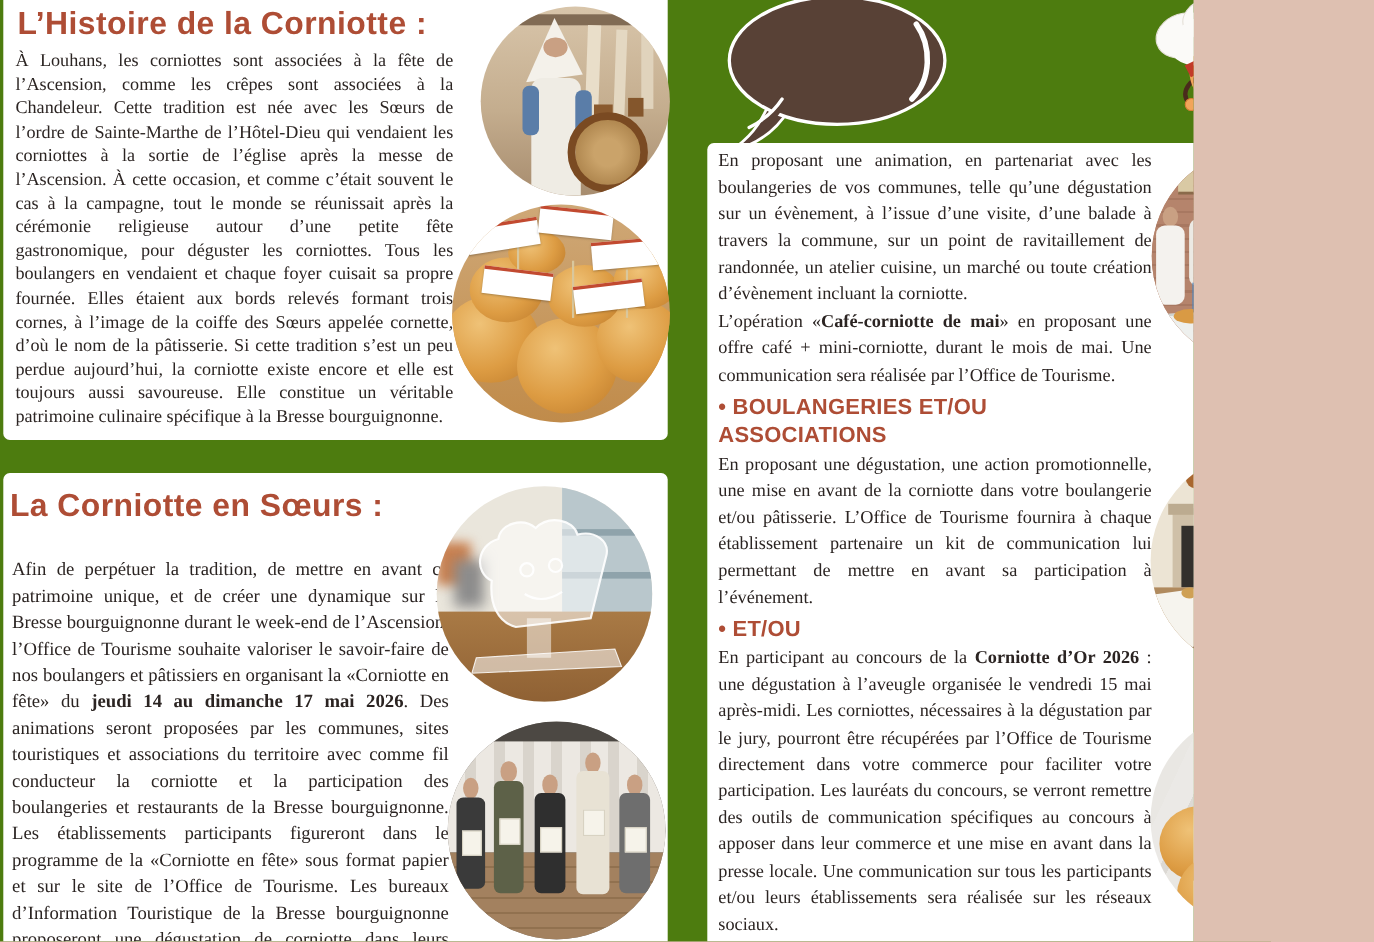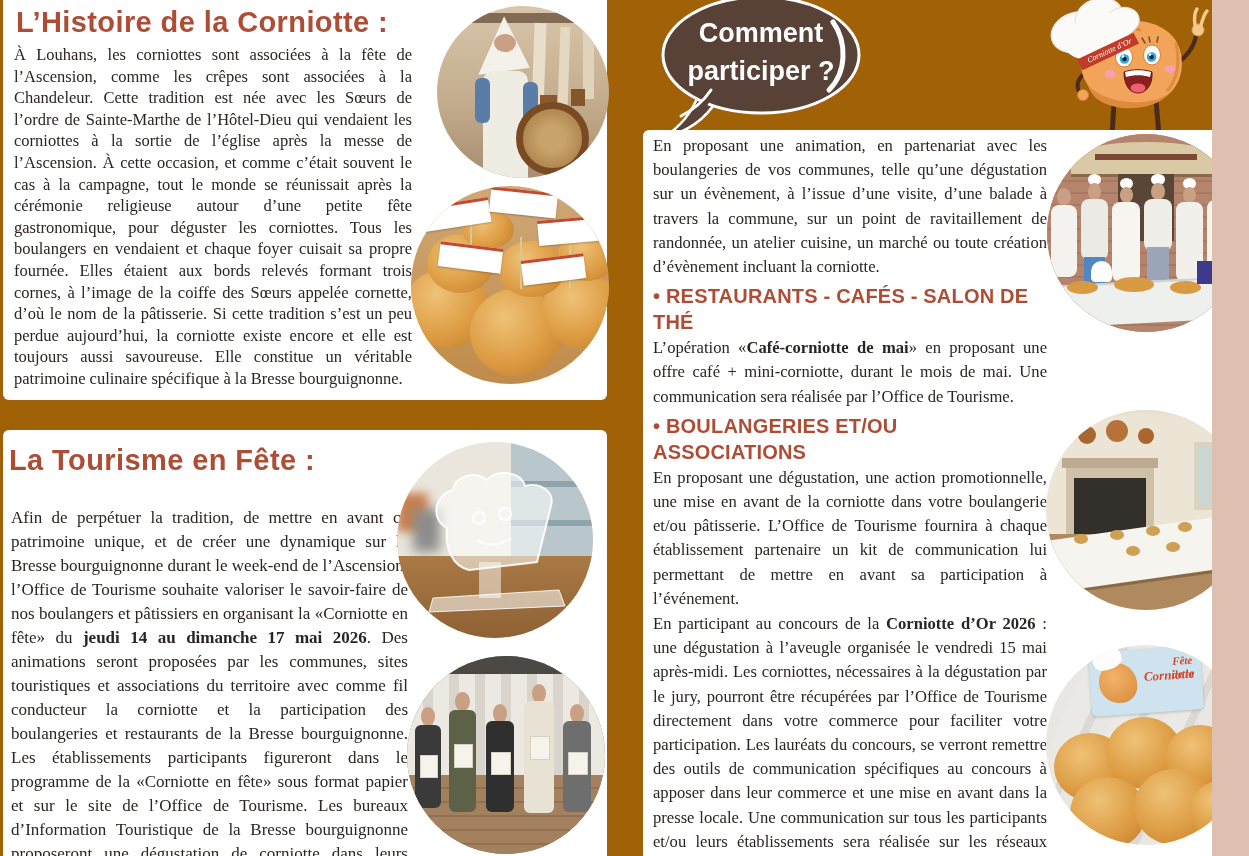--- a/index.html
+++ b/index.html
@@ -1,16 +1,16 @@
 <!DOCTYPE html>
 <html><head>
 <meta charset="utf-8">
 <style>
   html,body{margin:0;padding:0;background:#dec0b1;}
-  #page{position:relative;width:1212px;height:856px;background:#a16207;overflow:hidden;
+  #page{position:relative;width:1085px;height:856px;background:#4d7c0f;overflow:hidden;
         font-family:"Liberation Serif",serif;color:#2b2422;}
   .panel{position:absolute;background:#fff;border-radius:6px;}
   #panel-history{left:3px;top:-6px;width:604px;height:406px;}
   #panel-fete{left:3px;top:430px;width:604px;height:432px;}
   #panel-right{left:643px;top:130px;width:602px;height:732px;}
 
   .big-title{position:absolute;font-family:"Liberation Sans",sans-serif;font-weight:bold;
              color:#ae4d35;font-size:29px;letter-spacing:.4px;}
   .body-text{position:absolute;text-align:justify;}
   #history-body{left:11px;top:50px;width:398px;font-size:16.5px;line-height:21.6px;}
@@ -87,21 +87,21 @@
       <div class="stick" style="left:80%;top:30%;height:22%;"></div>
       <div class="flag" style="left:6%;top:8%;width:34%;height:11%;transform:rotate(-9deg);"></div>
       <div class="flag" style="left:40%;top:2%;width:34%;height:11%;transform:rotate(6deg);"></div>
       <div class="flag" style="left:64%;top:16%;width:34%;height:11%;transform:rotate(-5deg);"></div>
       <div class="flag" style="left:14%;top:30%;width:32%;height:11%;transform:rotate(7deg);"></div>
       <div class="flag" style="left:56%;top:36%;width:32%;height:11%;transform:rotate(-7deg);"></div>
     </div>
   </div>
 
   <div class="panel" id="panel-fete">
-    <div class="big-title" style="left:6px;top:14px;">La Tourisme en Fête :</div>
+    <div class="big-title" style="left:6px;top:14px;">La Corniotte en Sœurs :</div>
     <div class="body-text" id="fete-body"><span>Afin de perpétuer la tradition, de mettre en avant ce patrimoine unique, et de créer une dynamique sur la Bresse bourguignonne durant le week-end de l’Ascension, l’Office de Tourisme souhaite valoriser le savoir-faire de nos boulangers et pâtissiers en organisant la «Corniotte en fête» du </span><span class="bold">jeudi 14 au dimanche 17 mai 2026</span><span>. Des animations seront proposées par les communes, sites touristiques et associations du territoire avec comme fil conducteur la corniotte et la participation des boulangeries et restaurants de la Bresse bourguignonne. Les établissements participants figureront dans le programme de la «Corniotte en fête» sous format papier et sur le site de l’Office de Tourisme. Les bureaux d’Information Touristique de la Bresse bourguignonne proposeront une dégustation de corniotte dans leurs locaux. Pour cet évènement, plusieurs supports de communication seront disponibles.</span></div>
 
     <div class="photo" id="photo-trophy">
       <div style="left:58%;top:0;width:42%;height:62%;background:#b9c7cc;"></div>
       <div style="left:58%;top:20%;width:42%;height:3%;background:#8fa3ab;"></div>
       <div style="left:58%;top:40%;width:42%;height:3%;background:#8fa3ab;"></div>
       <div style="left:0;top:26%;width:16%;height:20%;background:#c87f4e;filter:blur(5px);"></div>
       <div style="left:8%;top:34%;width:14%;height:22%;background:#8c8c8c;filter:blur(6px);"></div>
       <div style="left:0;top:58%;width:100%;height:42%;background:linear-gradient(180deg,#a97a45,#8f6134);"></div>
       <svg style="left:10%;top:12%;" width="160" height="150" viewBox="0 0 160 150">
@@ -147,22 +147,20 @@
   </div>
 
   <div id="bubble">
     <svg width="212" height="150" viewBox="0 0 212 150">
       <path d="M62,104 C50,124 32,136 8,142 C26,130 36,118 44,98 Z" fill="#584136" stroke="#ffffff" stroke-width="2.5" stroke-linejoin="round"></path>
       <ellipse cx="106" cy="59" rx="98" ry="58" fill="#584136" stroke="#ffffff" stroke-width="3"></ellipse>
       <path d="M58,100 C52,112 40,124 26,130 C38,118 46,108 50,96 Z" fill="#584136"></path>
       <path d="M178,26 C192,46 192,76 174,94" stroke="#ffffff" stroke-width="5" fill="none" stroke-linecap="round"></path>
       <path d="M56,94 C48,106 38,114 26,120" stroke="#ffffff" stroke-width="3" fill="none" stroke-linecap="round"></path>
     </svg>
-    <div class="bubble-line" id="bubble-line1">Comment</div>
-    <div class="bubble-line" id="bubble-line2">participer ?</div>
   </div>
 
   <svg id="mascot" viewBox="0 0 182 146">
     <g>
       <path d="M86,102 L84,137" stroke="#4a2a1c" stroke-width="5" stroke-linecap="round"></path>
       <ellipse cx="91" cy="139" rx="9" ry="4" fill="#4a2a1c" transform="rotate(8 91 139)"></ellipse>
       <path d="M128,100 L131,136" stroke="#4a2a1c" stroke-width="5" stroke-linecap="round"></path>
       <ellipse cx="138" cy="138" rx="9" ry="4" fill="#4a2a1c" transform="rotate(6 138 138)"></ellipse>
     </g>
     <path d="M62,70 C50,76 46,86 53,94" stroke="#4a2a1c" stroke-width="4" fill="none" stroke-linecap="round"></path>
@@ -204,26 +202,26 @@
       <path d="M44,52 L106,44 L108,56 L46,64 Z" fill="#c23a28"></path>
       <text x="54" y="59" font-size="8" fill="#ffffff" font-style="italic" font-family="Liberation Serif, serif" transform="rotate(-7 54 59)">Corniotte d’Or</text>
     </g>
   </svg>
 
   <div class="panel" id="panel-right">
     <div id="r-text">
 
       <p class="sec-p">En proposant une animation, en partenariat avec les boulangeries de vos communes, telle qu’une dégustation sur un évènement, à l’issue d’une visite, d’une balade à travers la commune, sur un point de ravitaillement de randonnée, un atelier cuisine, un marché ou toute création d’évènement incluant la corniotte.</p>
 
-      <div class="sec-title">• RESTAURANTS - CAFÉS - SALON DE THÉ</div>
       <p class="sec-p"><span>L’opération «</span><span class="bold">Café-corniotte de mai</span><span>» en proposant une offre café + mini-corniotte, durant le mois de mai. Une communication sera réalisée par l’Office de Tourisme.</span></p>
 
       <div class="sec-title">• BOULANGERIES ET/OU ASSOCIATIONS</div>
       <p class="sec-p">En proposant une dégustation, une action promotionnelle, une mise en avant de la corniotte dans votre boulangerie et/ou pâtisserie. L’Office de Tourisme fournira à chaque établissement partenaire un kit de communication lui permettant de mettre en avant sa participation à l’événement.</p>
 
+      <div class="sec-title">• ET/OU</div>
       <p class="sec-p"><span>En participant au concours de la </span><span class="bold">Corniotte d’Or 2026</span><span> : une dégustation à l’aveugle organisée le vendredi 15 mai après-midi. Les corniottes, nécessaires à la dégustation par le jury, pourront être récupérées par l’Office de Tourisme directement dans votre commerce pour faciliter votre participation. Les lauréats du concours, se verront remettre des outils de communication spécifiques au concours à apposer dans leur commerce et une mise en avant dans la presse locale. Une communication sur tous les participants et/ou leurs établissements sera réalisée sur les réseaux sociaux.</span></p>
     </div>
 
     <div class="photo" id="photo-women">
       <div style="left:0;top:0;width:100%;height:100%;background:repeating-linear-gradient(180deg,#b5846c 0 10px,#a87861 10px 12px);"></div>
       <div style="left:12%;top:4%;width:76%;height:16%;background:#d9c9a4;border-radius:50% 50% 0 0;border-bottom:3px solid #8a6a4a;"></div>
       <div style="left:24%;top:10%;width:52%;height:3%;background:#7c4a34;"></div>
       <div style="left:36%;top:20%;width:28%;height:34%;background:#5a4636;"></div>
       <div class="person" style="left:2%;top:26%;width:13%;height:52%;">
         <div class="head" style="left:22%;top:2%;width:56%;height:18%;"></div>

